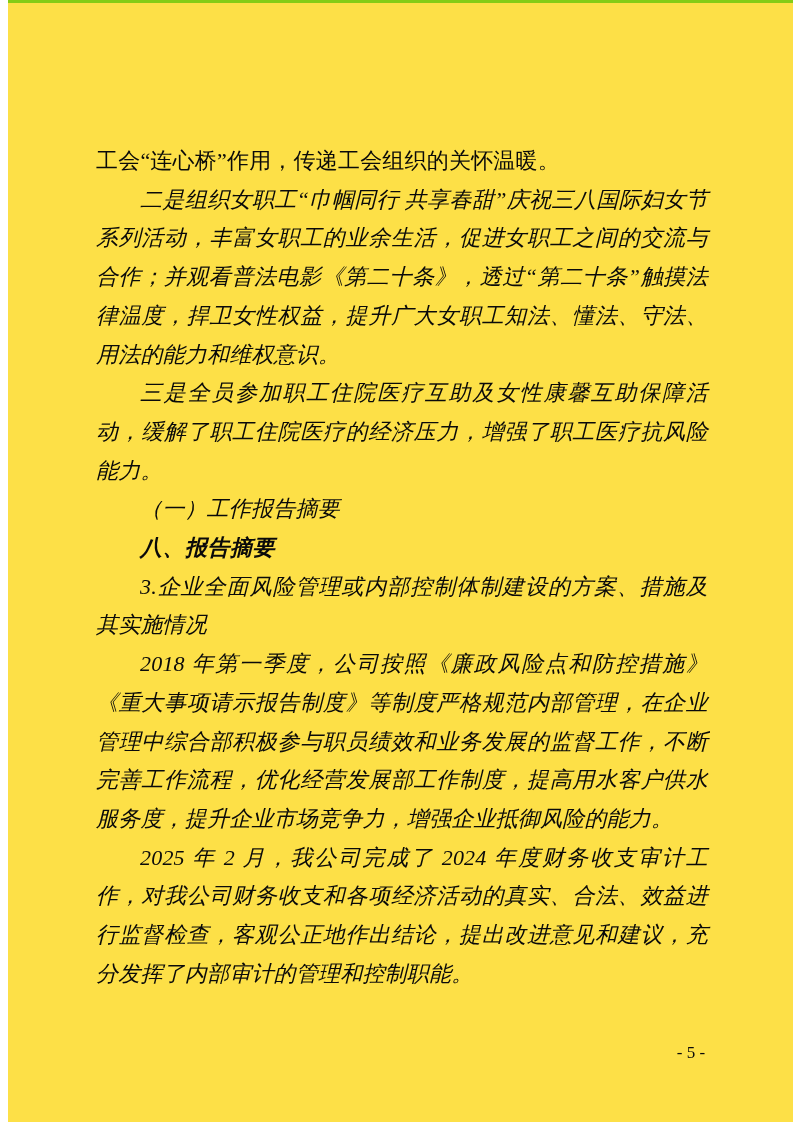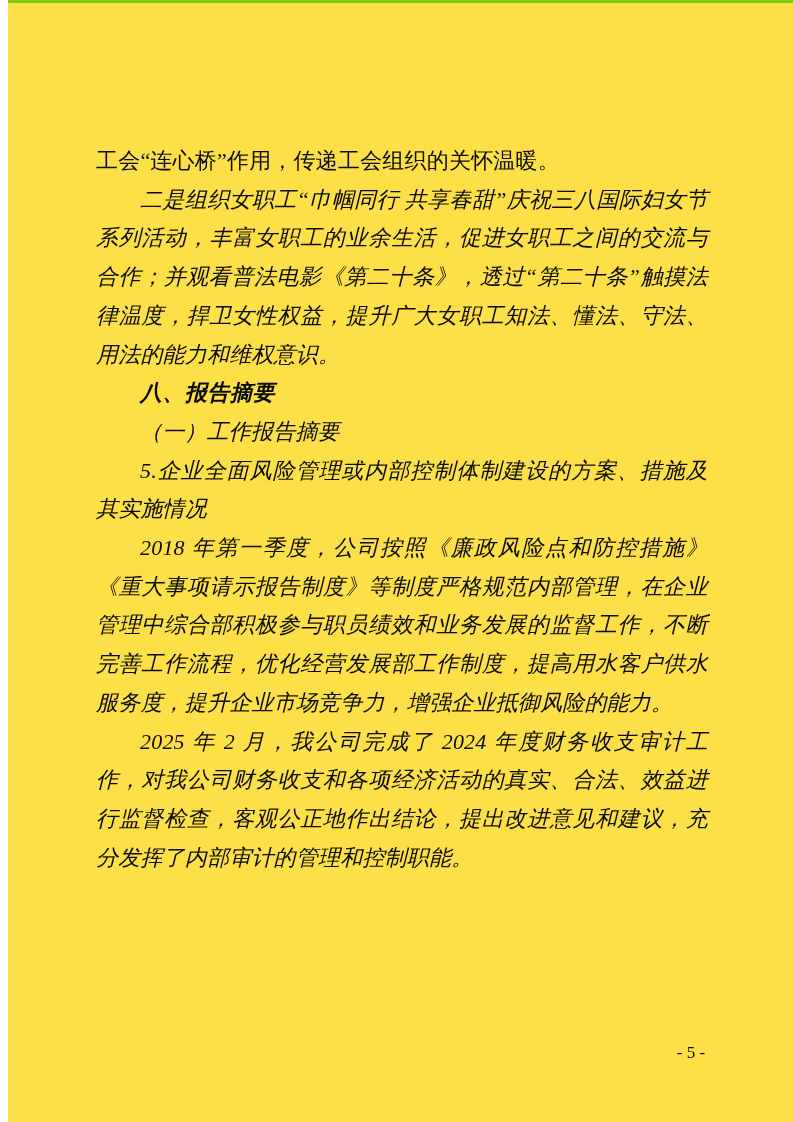--- a/index.html
+++ b/index.html
@@ -66,20 +66,21 @@
     color: #0a0a0a;
   }
 </style>
 </head>
 <body>
 
 <div class="page">
   <div class="content">
       <p class="para body">工会“连心桥”作用，传递工会组织的关怀温暖。</p>
       <p class="para body indent">二是组织女职工“巾帼同行 共享春甜”庆祝三八国际妇女节系列活动，丰富女职工的业余生活，促进女职工之间的交流与合作；并观看普法电影《第二十条》，透过“第二十条”触摸法律温度，捍卫女性权益，提升广大女职工知法、懂法、守法、用法的能力和维权意识。</p>
+      <p class="para body indent">三是全员参加职工住院医疗互助及女性康馨互助保障活动，缓解了职工住院医疗的经济压力，增强了职工医疗抗风险能力。</p>
+      <p class="para subheading indent">（一）工作报告摘要</p>
       <p class="para heading indent">八、报告摘要</p>
-      <p class="para subheading indent">（一）工作报告摘要</p>
-      <p class="para body indent">5.企业全面风险管理或内部控制体制建设的方案、措施及其实施情况</p>
+      <p class="para body indent">3.企业全面风险管理或内部控制体制建设的方案、措施及其实施情况</p>
       <p class="para body indent">2018 年第一季度，公司按照《廉政风险点和防控措施》《重大事项请示报告制度》等制度严格规范内部管理，在企业管理中综合部积极参与职员绩效和业务发展的监督工作，不断完善工作流程，优化经营发展部工作制度，提高用水客户供水服务度，提升企业市场竞争力，增强企业抵御风险的能力。</p>
       <p class="para body indent">2025 年 2 月，我公司完成了 2024 年度财务收支审计工作，对我公司财务收支和各项经济活动的真实、合法、效益进行监督检查，客观公正地作出结论，提出改进意见和建议，充分发挥了内部审计的管理和控制职能。</p>
     </div>
   <div class="page-number">- 5 -</div>
 </div>
 
 </body></html>

